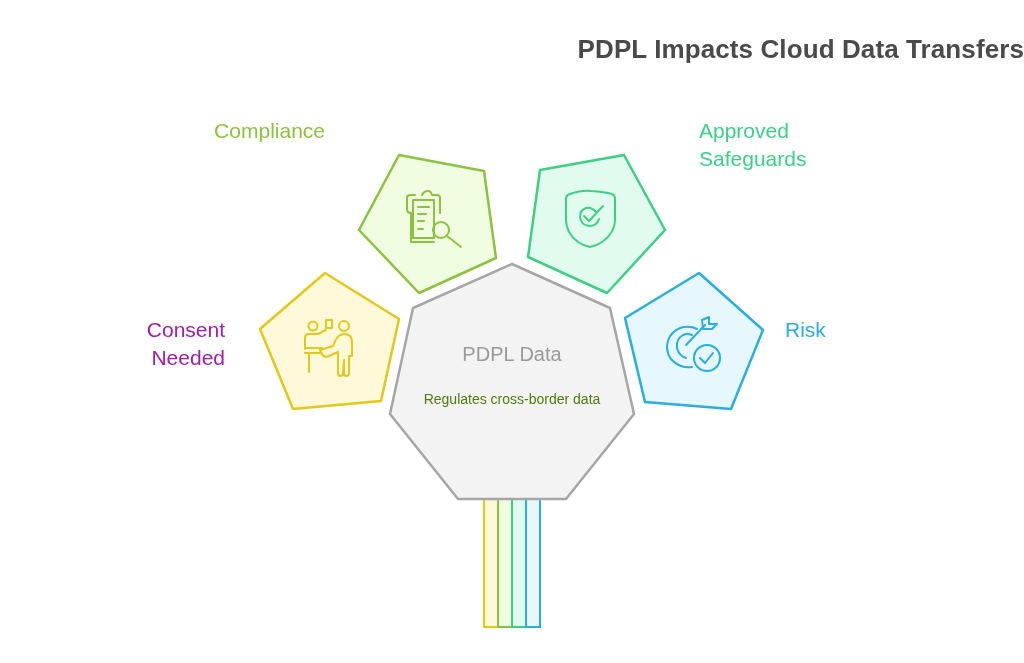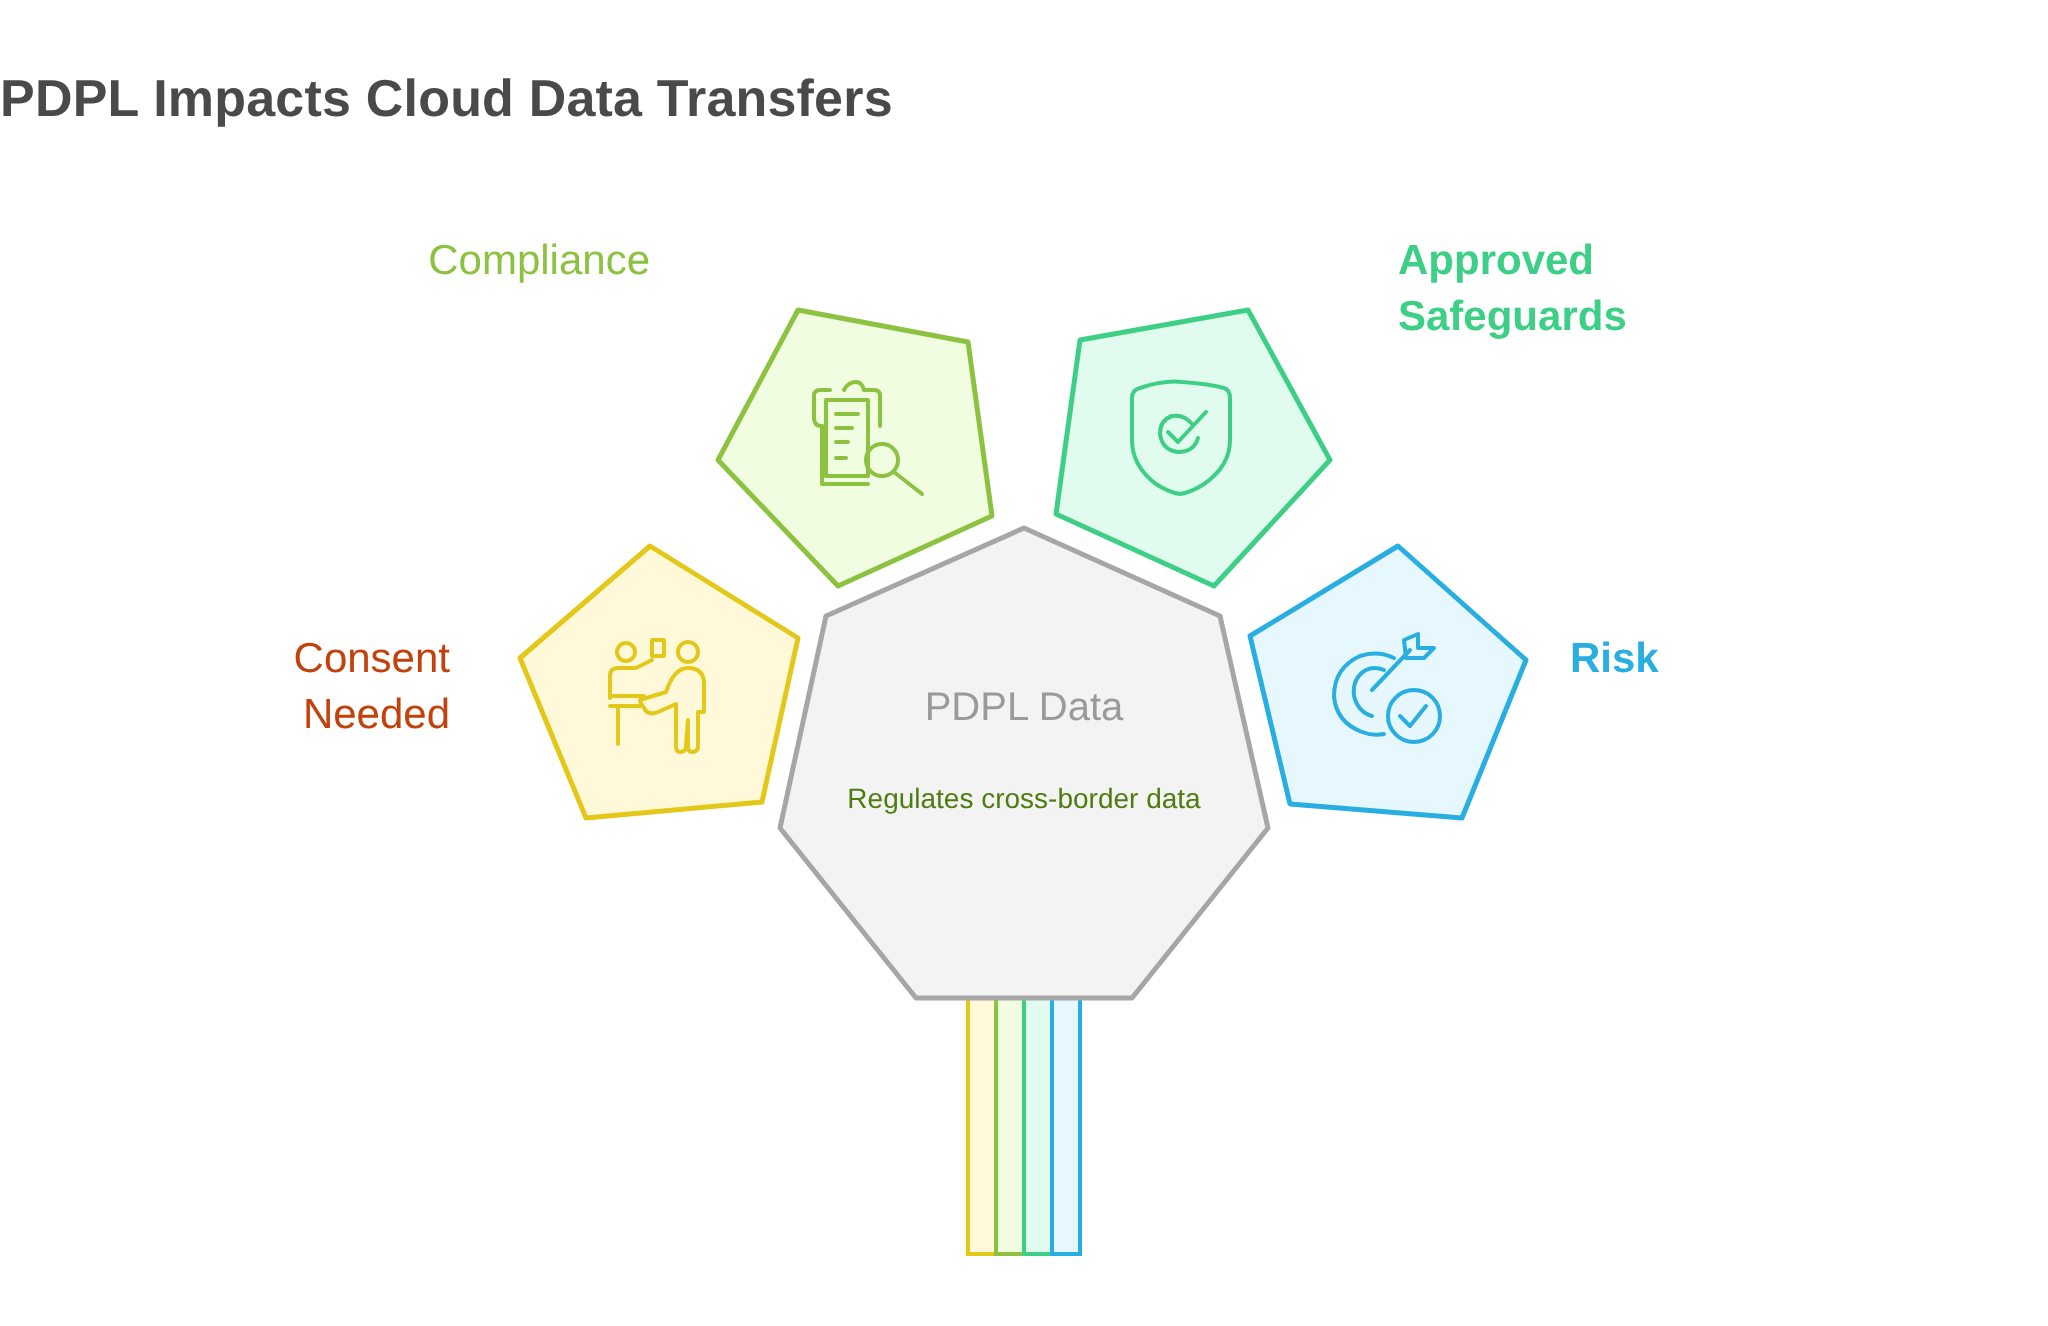--- a/index.html
+++ b/index.html
@@ -12,38 +12,38 @@
       height: 663px;
       position: relative;
       overflow: hidden;
       font-family: "Liberation Sans", "DejaVu Sans", sans-serif;
     }
     .title {
       position: absolute;
       left: 0;
       top: 34px;
       width: 1024px;
-      text-align: left;
+      text-align: right;
       font-size: 26px;
       font-weight: bold;
       color: #4a4a4a;
       letter-spacing: 0.1px;
     }
     svg.diagram {
       position: absolute;
       left: 0;
       top: 0;
     }
     .label {
       position: absolute;
       font-size: 21px;
       line-height: 28px;
     }
     .label.right-align { text-align: right; }
-    .label.left-align { text-align: left; font-weight: bold; }
+    .label.left-align { text-align: left; }
     .center-title {
       position: absolute;
       left: 412px;
       width: 200px;
       top: 343px;
       text-align: center;
       font-size: 20px;
       color: #9a9a9a;
     }
     .center-desc {
@@ -126,21 +126,21 @@
       <path d="M702 320 L703 329 L712 329 L717 324 L709 324 L709 317 Z"></path>
       <circle cx="707" cy="358" r="13"></circle>
       <path d="M700 358 L705 363 L713 353"></path>
     </g>
   </g>
 </svg>
 
 <div class="center-title">PDPL Data</div>
 <div class="center-desc">Regulates cross-border data</div>
 
-<div class="label right-align" style="left:100px; top:316px; width:125px; color:#c2410c;">
+<div class="label right-align" style="left:100px; top:316px; width:125px; color:#a21caf;">
   <div>Consent</div>
   <div>Needed</div>
 </div>
 
 <div class="label right-align" style="left:160px; top:117px; width:165px; color:#8cc23f;">
   <div>Compliance</div>
 </div>
 
 <div class="label left-align" style="left:699px; top:117px; width:170px; color:#3ecf86;">
   <div>Approved</div>

